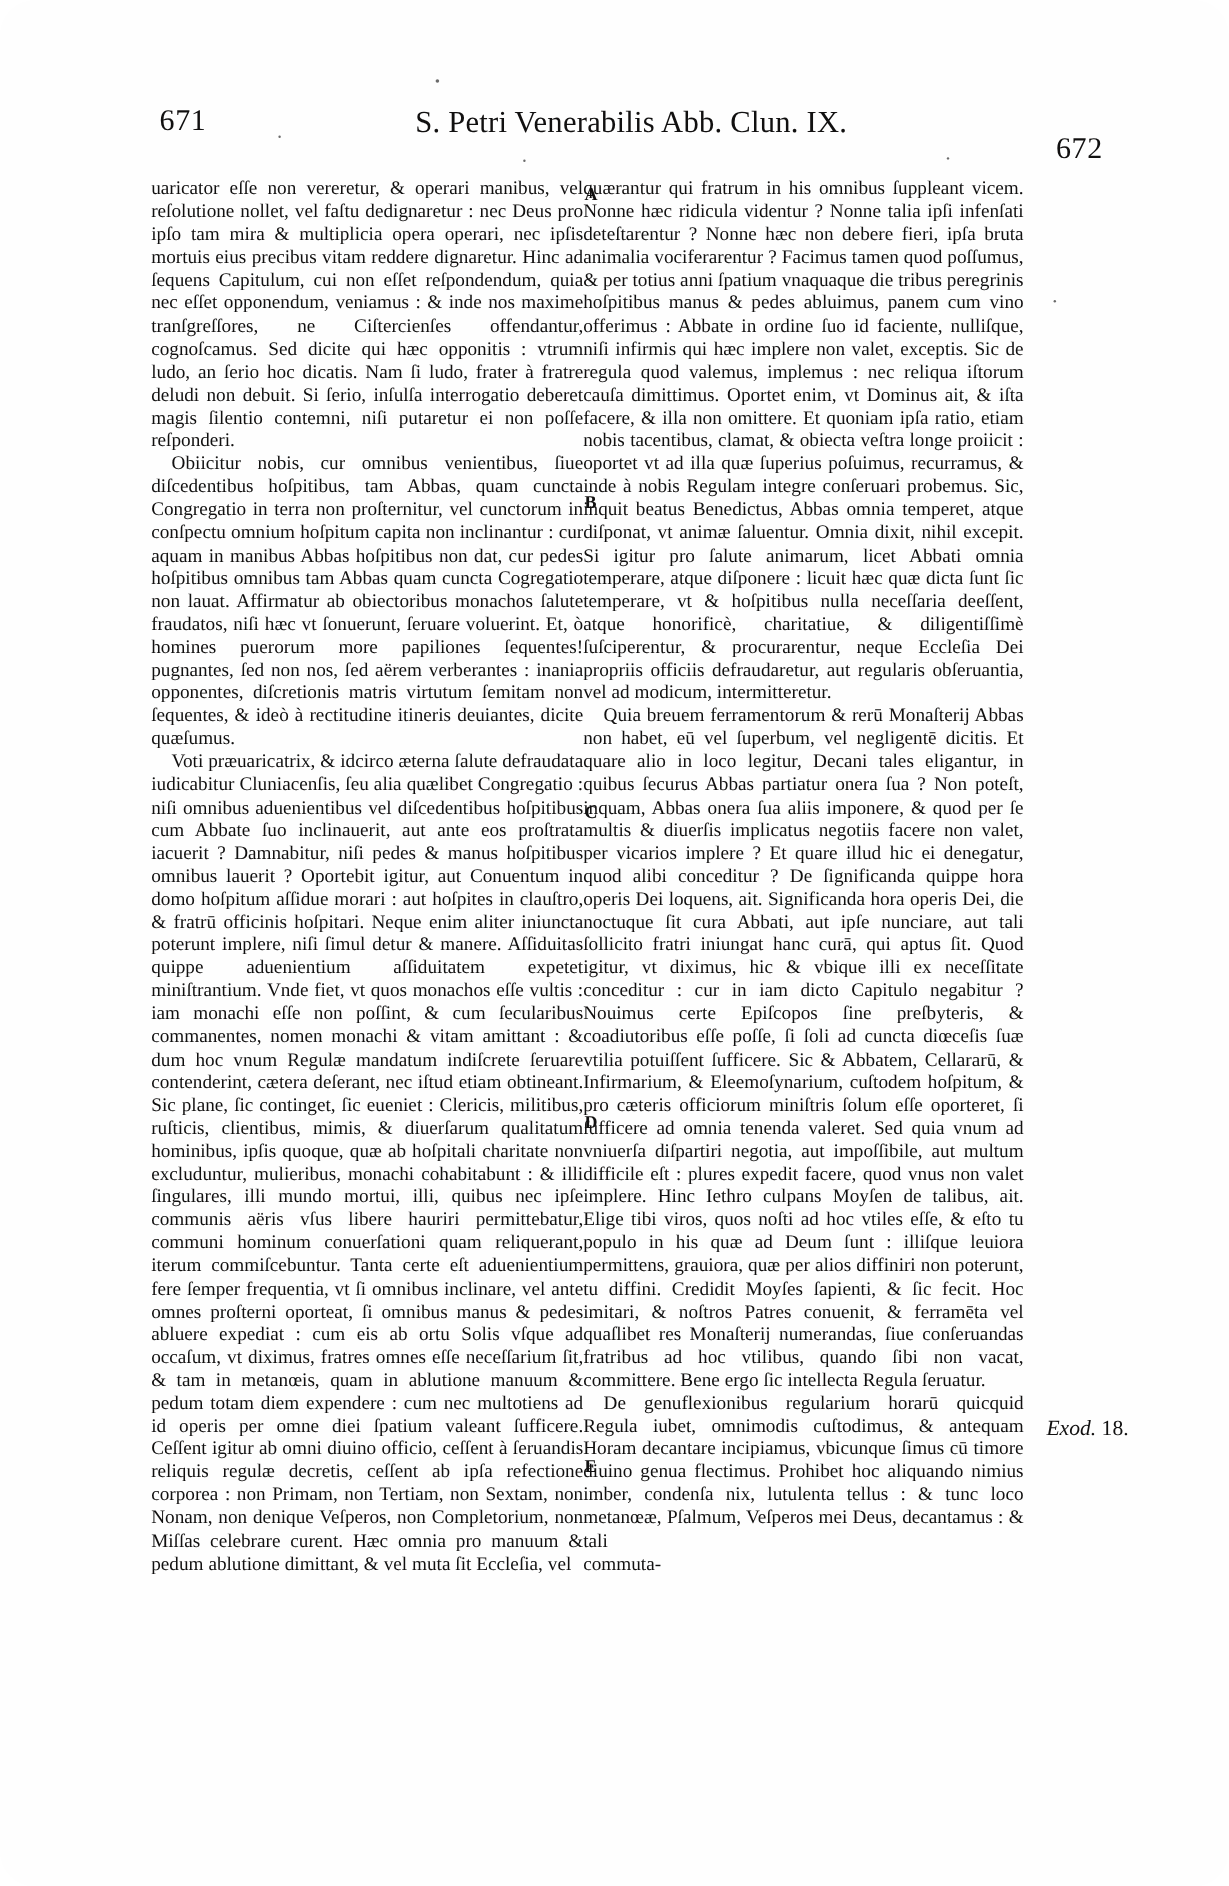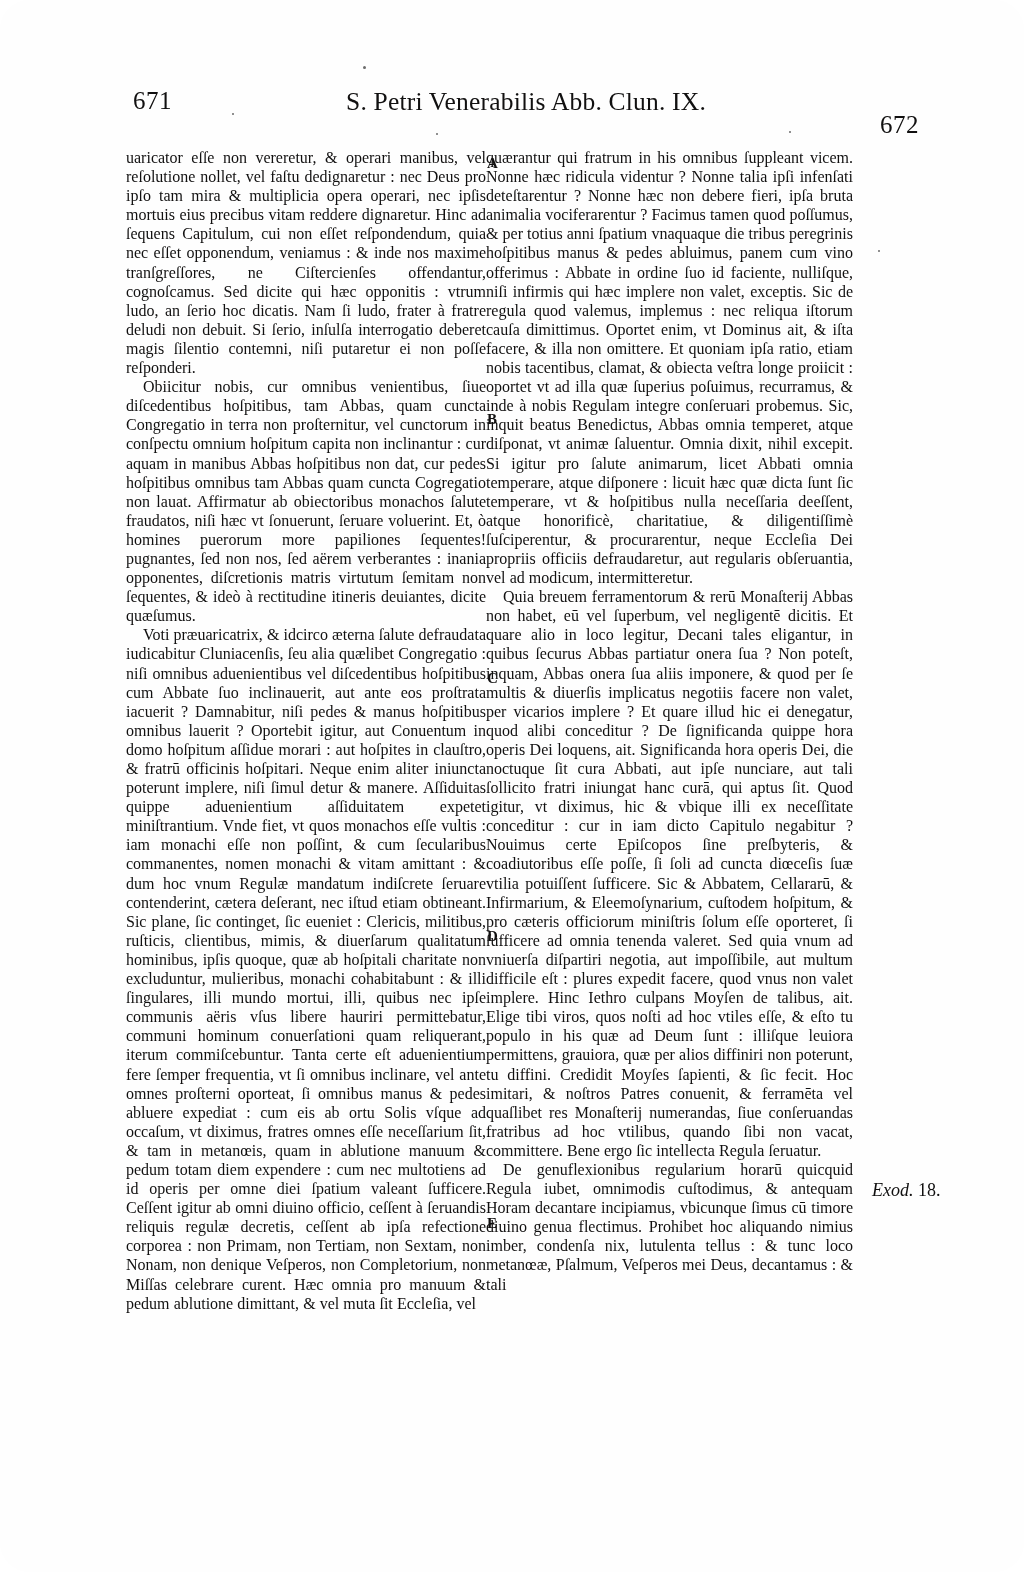--- a/index.html
+++ b/index.html
@@ -125,20 +125,21 @@
   <div class="col col-left">
     <p class="noindent">uaricator eſſe non vereretur, &amp; operari manibus, vel reſolutione nollet, vel faſtu dedignaretur : nec Deus pro ipſo tam mira &amp; multiplicia opera operari, nec ipſis mortuis eius precibus vitam reddere dignaretur. Hinc ad ſequens Capitulum, cui non eſſet reſpondendum, quia nec eſſet opponendum, veniamus : &amp; inde nos maxime tranſgreſſores, ne Ciſtercienſes offendantur, cognoſcamus. Sed dicite qui hæc opponitis : vtrum ludo, an ſerio hoc dicatis. Nam ſi ludo, frater à fratre deludi non debuit. Si ſerio, inſulſa interrogatio deberet magis ſilentio contemni, niſi putaretur ei non poſſe reſponderi.</p>
     <p>Obiicitur nobis, cur omnibus venientibus, ſiue diſcedentibus hoſpitibus, tam Abbas, quam cuncta Congregatio in terra non proſternitur, vel cunctorum in conſpectu omnium hoſpitum capita non inclinantur : cur aquam in manibus Abbas hoſpitibus non dat, cur pedes hoſpitibus omnibus tam Abbas quam cuncta Cogregatio non lauat. Affirmatur ab obiectoribus monachos ſalute fraudatos, niſi hæc vt ſonuerunt, ſeruare voluerint. Et, ò homines puerorum more papiliones ſequentes! pugnantes, ſed non nos, ſed aërem verberantes : inania opponentes, diſcretionis matris virtutum ſemitam non ſequentes, &amp; ideò à rectitudine itineris deuiantes, dicite quæſumus.</p>
     <p>Voti præuaricatrix, &amp; idcirco æterna ſalute defraudata iudicabitur Cluniacenſis, ſeu alia quælibet Congregatio : niſi omnibus aduenientibus vel diſcedentibus hoſpitibus cum Abbate ſuo inclinauerit, aut ante eos proſtrata iacuerit ? Damnabitur, niſi pedes &amp; manus hoſpitibus omnibus lauerit ? Oportebit igitur, aut Conuentum in domo hoſpitum aſſidue morari : aut hoſpites in clauſtro, &amp; fratrū officinis hoſpitari. Neque enim aliter iniuncta poterunt implere, niſi ſimul detur &amp; manere. Aſſiduitas quippe aduenientium aſſiduitatem expetet miniſtrantium. Vnde fiet, vt quos monachos eſſe vultis : iam monachi eſſe non poſſint, &amp; cum ſecularibus commanentes, nomen monachi &amp; vitam amittant : &amp; dum hoc vnum Regulæ mandatum indiſcrete ſeruare contenderint, cætera deſerant, nec iſtud etiam obtineant. Sic plane, ſic continget, ſic eueniet : Clericis, militibus, ruſticis, clientibus, mimis, &amp; diuerſarum qualitatum hominibus, ipſis quoque, quæ ab hoſpitali charitate non excluduntur, mulieribus, monachi cohabitabunt : &amp; illi ſingulares, illi mundo mortui, illi, quibus nec ipſe communis aëris vſus libere hauriri permittebatur, communi hominum conuerſationi quam reliquerant, iterum commiſcebuntur. Tanta certe eſt aduenientium fere ſemper frequentia, vt ſi omnibus inclinare, vel ante omnes proſterni oporteat, ſi omnibus manus &amp; pedes abluere expediat : cum eis ab ortu Solis vſque ad occaſum, vt diximus, fratres omnes eſſe neceſſarium ſit, &amp; tam in metanœis, quam in ablutione manuum &amp; pedum totam diem expendere : cum nec multotiens ad id operis per omne diei ſpatium valeant ſufficere. Ceſſent igitur ab omni diuino officio, ceſſent à ſeruandis reliquis regulæ decretis, ceſſent ab ipſa refectione corporea : non Primam, non Tertiam, non Sextam, non Nonam, non denique Veſperos, non Completorium, non Miſſas celebrare curent. Hæc omnia pro manuum &amp; pedum ablutione dimittant, &amp; vel muta ſit Eccleſia, vel</p>
   </div>
 
   <div class="col col-right">
     <p class="noindent">quærantur qui fratrum in his omnibus ſuppleant vicem. Nonne hæc ridicula videntur ? Nonne talia ipſi infenſati deteſtarentur ? Nonne hæc non debere fieri, ipſa bruta animalia vociferarentur ? Facimus tamen quod poſſumus, &amp; per totius anni ſpatium vnaquaque die tribus peregrinis hoſpitibus manus &amp; pedes abluimus, panem cum vino offerimus : Abbate in ordine ſuo id faciente, nulliſque, niſi infirmis qui hæc implere non valet, exceptis. Sic de regula quod valemus, implemus : nec reliqua iſtorum cauſa dimittimus. Oportet enim, vt Dominus ait, &amp; iſta facere, &amp; illa non omittere. Et quoniam ipſa ratio, etiam nobis tacentibus, clamat, &amp; obiecta veſtra longe proiicit : oportet vt ad illa quæ ſuperius poſuimus, recurramus, &amp; inde à nobis Regulam integre conſeruari probemus. Sic, inquit beatus Benedictus, Abbas omnia temperet, atque diſponat, vt animæ ſaluentur. Omnia dixit, nihil excepit. Si igitur pro ſalute animarum, licet Abbati omnia temperare, atque diſponere : licuit hæc quæ dicta ſunt ſic temperare, vt &amp; hoſpitibus nulla neceſſaria deeſſent, atque honorificè, charitatiue, &amp; diligentiſſimè ſuſciperentur, &amp; procurarentur, neque Eccleſia Dei propriis officiis defraudaretur, aut regularis obſeruantia, vel ad modicum, intermitteretur.</p>
     <p><span>Quia breuem ferramentorum &amp; rerū Monaſterij Abbas non habet, eū vel ſuperbum, vel negligentē dicitis. Et quare alio in loco legitur, Decani tales eligantur, in quibus ſecurus Abbas partiatur onera ſua ? Non poteſt, inquam, Abbas onera ſua aliis imponere, &amp; quod per ſe multis &amp; diuerſis implicatus negotiis facere non valet, per vicarios implere ? Et quare illud hic ei denegatur, quod alibi conceditur ? De ſignificanda quippe hora operis Dei loquens, ait. Significanda hora operis Dei, die noctuque ſit cura Abbati, aut ipſe nunciare, aut tali ſollicito fratri iniungat hanc curā, qui aptus ſit. Quod igitur, vt diximus, hic &amp; vbique illi ex neceſſitate conceditur : cur in iam dicto Capitulo negabitur ? Nouimus certe Epiſcopos ſine preſbyteris, &amp; coadiutoribus eſſe poſſe, ſi ſoli ad cuncta diœceſis ſuæ vtilia potuiſſent ſufficere. Sic &amp; Abbatem, Cellararū, &amp; Infirmarium, &amp; Eleemoſynarium, cuſtodem hoſpitum, &amp; pro cæteris officiorum miniſtris ſolum eſſe oporteret, ſi ſufficere ad omnia tenenda valeret. Sed quia vnum ad vniuerſa diſpartiri negotia, aut impoſſibile, aut multum difficile eſt : plures expedit facere, quod vnus non valet implere. Hinc Iethro culpans Moyſen de talibus, ait. </span><span class="ital">Elige tibi viros, quos noſti ad hoc vtiles eſſe, &amp; eſto tu populo in his quæ ad Deum ſunt : illiſque leuiora permittens, grauiora, quæ per alios diffiniri non poterunt, tu diffini.</span><span> Credidit Moyſes ſapienti, &amp; ſic fecit. Hoc imitari, &amp; noſtros Patres conuenit, &amp; ferramēta vel quaſlibet res Monaſterij numerandas, ſiue conſeruandas fratribus ad hoc vtilibus, quando ſibi non vacat, committere. Bene ergo ſic intellecta Regula ſeruatur.</span></p>
     <p><span>De genuflexionibus regularium horarū quicquid Regula iubet, omnimodis cuſtodimus, &amp; antequam Horam decantare incipiamus, vbicunque ſimus cū timore diuino genua flectimus. Prohibet hoc aliquando nimius imber, condenſa nix, lutulenta tellus : &amp; tunc loco metanœæ, Pſalmum, </span><span class="ital">Veſperos mei Deus,</span><span> decantamus : &amp; tali</span></p>
+    <p class="tail-center">commuta-</p>
   </div>
 
   <div class="marker" style="top:156px;">A</div>
   <div class="marker" style="top:412px;">B</div>
   <div class="marker" style="top:671px;">C</div>
   <div class="marker" style="top:929px;">D</div>
   <div class="marker" style="top:1216px;">E</div>
 
   <div class="margin-note">
     <span>Exod.</span>

